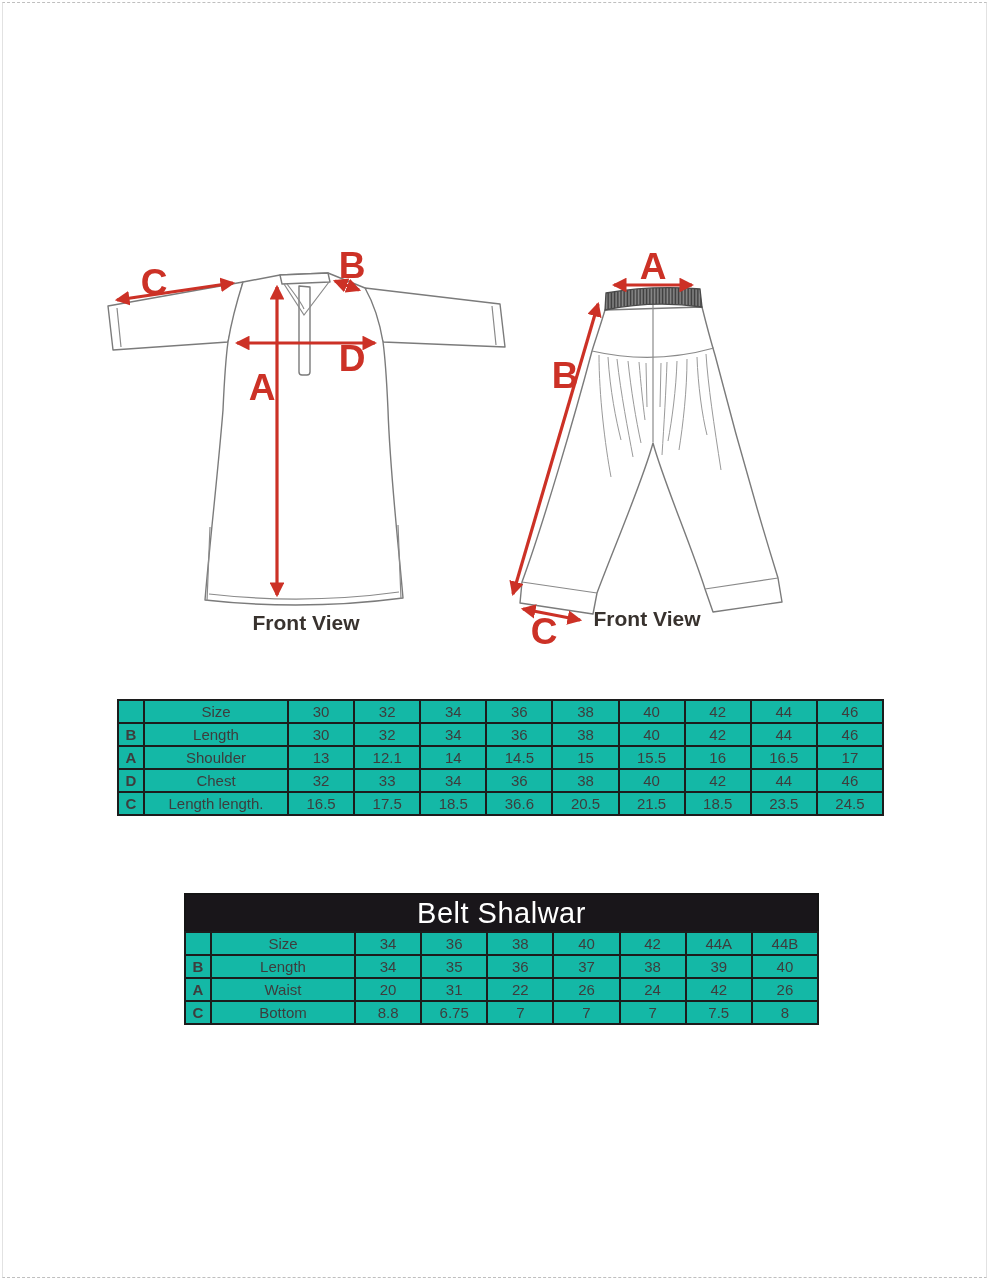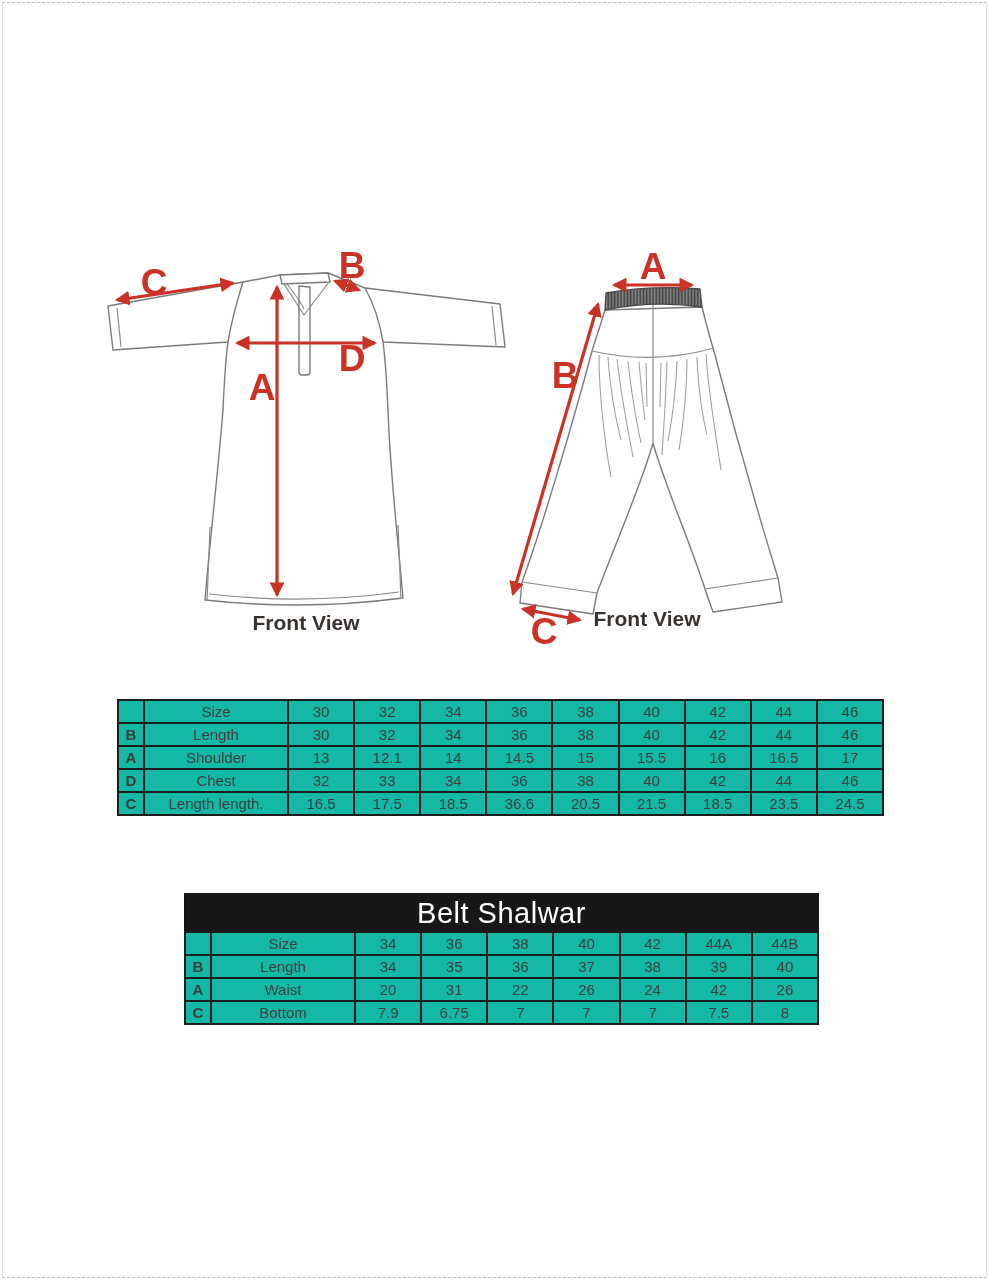--- a/index.html
+++ b/index.html
@@ -265,21 +265,21 @@
             <td class="value-cell">31</td>
             <td class="value-cell">22</td>
             <td class="value-cell">26</td>
             <td class="value-cell">24</td>
             <td class="value-cell">42</td>
             <td class="value-cell">26</td>
           </tr>
           <tr>
             <td class="letter-cell">C</td>
             <td class="label-cell">Bottom</td>
-            <td class="value-cell">7.9</td>
+            <td class="value-cell">8.8</td>
             <td class="value-cell">6.75</td>
             <td class="value-cell">7</td>
             <td class="value-cell">7</td>
             <td class="value-cell">7</td>
             <td class="value-cell">7.5</td>
             <td class="value-cell">8</td>
           </tr>
         </tbody>
     </table>
   </div>

